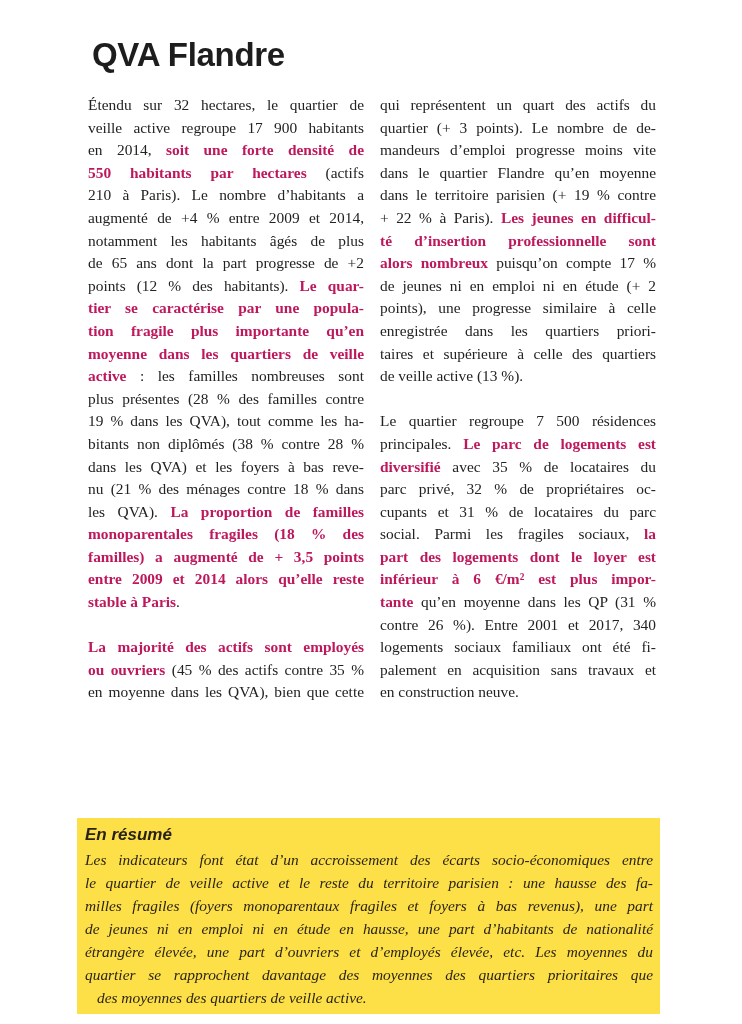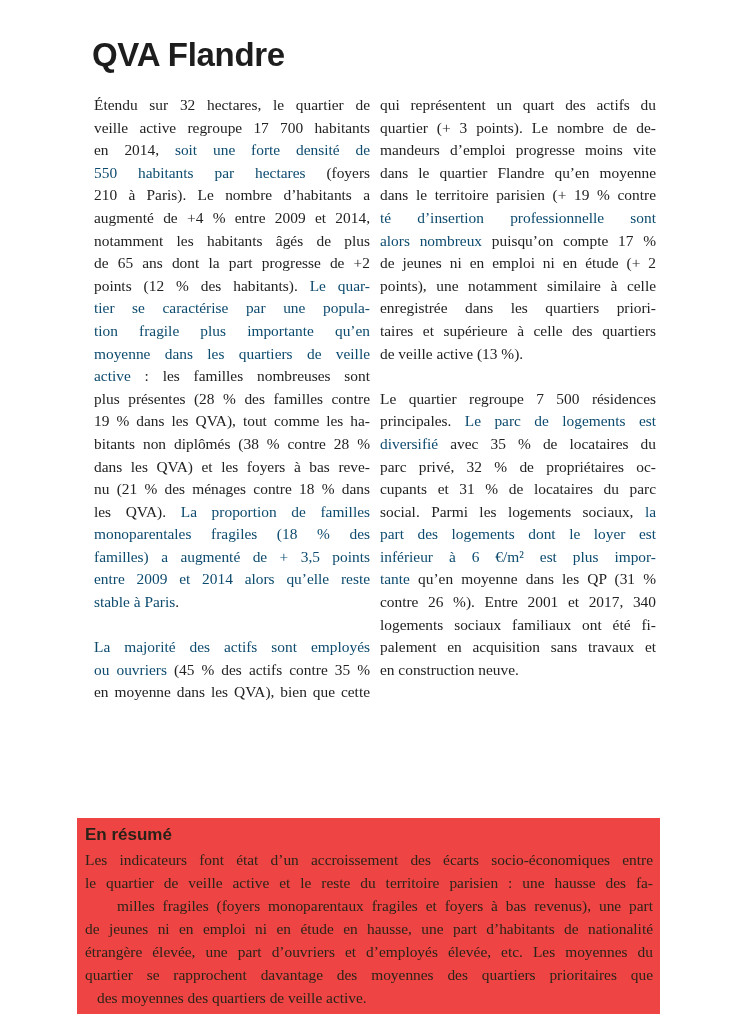--- a/index.html
+++ b/index.html
@@ -7,48 +7,48 @@
   .title {
     position: absolute; left: 76px; top: 20px;
     font-family: "Liberation Sans", sans-serif; font-weight: bold;
     font-size: 33px; letter-spacing: -0.3px; color: #1d1d1d; margin: 16px;
   }
   .col {
     position: absolute; top: 94px; width: 276px;
     font-family: "Liberation Serif", serif; font-size: 15.4px; line-height: 22.6px;
     color: #222;
   }
-  .col.left { left: 94px; }
+  .col.left { left: 88px; }
   .col.right { left: 380px; }
   .line { display: block; white-space: nowrap; text-align: justify; text-align-last: justify; height: 22.6px; }
   .line.last { text-align-last: left; }
   .gap { display: block; height: 22.6px; }
-  b { font-weight: normal; color: #0c4a6e; }
+  b { font-weight: bold; color: #be185d; }
   .summary {
     position: absolute; left: 77px; top: 818px; width: 583px; height: 196px;
     background: #fdd27f; box-sizing: border-box; padding: 6px 7px 0 8px;
   }
   .summary-title {
     font-family: "Liberation Sans", sans-serif; font-weight: bold; font-size: 17px;
     color: #2a2218; margin: 0 0 2px 0; line-height: 22px;
   }
   .summary-body {
     font-family: "Liberation Serif", serif; font-size: 15.4px; line-height: 23px; color: #2b2418;
   }
 </style>
 </head>
 <body>
 
 <h1 class="title">QVA Flandre</h1>
 
 <div class="col left">
     <span class="line"><span>Étendu sur 32 hectares, le quartier de</span></span>
-    <span class="line"><span>veille active regroupe 17 700 habitants</span></span>
+    <span class="line"><span>veille active regroupe 17 900 habitants</span></span>
     <span class="line"><span>en 2014, </span><b>soit une forte densité de</b></span>
-    <span class="line"><b>550 habitants par hectares</b><span> (foyers</span></span>
+    <span class="line"><b>550 habitants par hectares</b><span> (actifs</span></span>
     <span class="line"><span>210 à Paris). Le nombre d’habitants a</span></span>
     <span class="line"><span>augmenté de +4 % entre 2009 et 2014,</span></span>
     <span class="line"><span>notamment les habitants âgés de plus</span></span>
     <span class="line"><span>de 65 ans dont la part progresse de +2</span></span>
     <span class="line"><span>points (12 % des habitants). </span><b>Le quar-</b></span>
     <span class="line"><b>tier se caractérise par une popula-</b></span>
     <span class="line"><b>tion fragile plus importante qu’en</b></span>
     <span class="line"><b>moyenne dans les quartiers de veille</b></span>
     <span class="line"><b>active</b><span> : les familles nombreuses sont</span></span>
     <span class="line"><span>plus présentes (28 % des familles contre</span></span>
@@ -65,47 +65,48 @@
     <span class="line"><b>La majorité des actifs sont employés</b></span>
     <span class="line"><b>ou ouvriers</b><span> (45 % des actifs contre 35 %</span></span>
     <span class="line"><span>en moyenne dans les QVA), bien que cette</span></span>
   </div>
 <div class="col right">
     <span class="line"><span>qui représentent un quart des actifs du</span></span>
     <span class="line"><span>quartier (+ 3 points). Le nombre de de-</span></span>
     <span class="line"><span>mandeurs d’emploi progresse moins vite</span></span>
     <span class="line"><span>dans le quartier Flandre qu’en moyenne</span></span>
     <span class="line"><span>dans le territoire parisien (+ 19 % contre</span></span>
+    <span class="line"><span>+ 22 % à Paris). </span><b>Les jeunes en difficul-</b></span>
     <span class="line"><b>té d’insertion professionnelle sont</b></span>
     <span class="line"><b>alors nombreux</b><span> puisqu’on compte 17 %</span></span>
     <span class="line"><span>de jeunes ni en emploi ni en étude (+ 2</span></span>
-    <span class="line"><span>points), une notamment similaire à celle</span></span>
+    <span class="line"><span>points), une progresse similaire à celle</span></span>
     <span class="line"><span>enregistrée dans les quartiers priori-</span></span>
     <span class="line"><span>taires et supérieure à celle des quartiers</span></span>
     <span class="line last"><span>de veille active (13 %).</span></span>
     <span class="gap"></span>
     <span class="line"><span>Le quartier regroupe 7 500 résidences</span></span>
     <span class="line"><span>principales. </span><b>Le parc de logements est</b></span>
     <span class="line"><b>diversifié</b><span> avec 35 % de locataires du</span></span>
     <span class="line"><span>parc privé, 32 % de propriétaires oc-</span></span>
     <span class="line"><span>cupants et 31 % de locataires du parc</span></span>
-    <span class="line"><span>social. Parmi les logements sociaux, </span><b>la</b></span>
+    <span class="line"><span>social. Parmi les fragiles sociaux, </span><b>la</b></span>
     <span class="line"><b>part des logements dont le loyer est</b></span>
     <span class="line"><b>inférieur à 6 €/m² est plus impor-</b></span>
     <span class="line"><b>tante</b><span> qu’en moyenne dans les QP (31 %</span></span>
     <span class="line"><span>contre 26 %). Entre 2001 et 2017, 340</span></span>
     <span class="line"><span>logements sociaux familiaux ont été fi-</span></span>
     <span class="line"><span>palement en acquisition sans travaux et</span></span>
     <span class="line last"><span>en construction neuve.</span></span>
   </div>
 
-<div class="summary" style="background: #ef4444;">
+<div class="summary" style="background: #fde047; font-style: italic;">
   <div class="summary-title">En résumé</div>
   <div class="summary-body" id="summary-body">
       <span class="line" style="height: 23px;">Les indicateurs font état d’un accroissement des écarts socio-économiques entre</span>
       <span class="line" style="height: 23px;">le quartier de veille active et le reste du territoire parisien : une hausse des fa-</span>
-      <span class="line" style="height: 23px; margin-left: 32px;">milles fragiles (foyers monoparentaux fragiles et foyers à bas revenus), une part</span>
+      <span class="line" style="height: 23px;">milles fragiles (foyers monoparentaux fragiles et foyers à bas revenus), une part</span>
       <span class="line" style="height: 23px;">de jeunes ni en emploi ni en étude en hausse, une part d’habitants de nationalité</span>
       <span class="line" style="height: 23px;">étrangère élevée, une part d’ouvriers et d’employés élevée, etc. Les moyennes du</span>
       <span class="line" style="height: 23px;">quartier se rapprochent davantage des moyennes des quartiers prioritaires que</span>
       <span class="line last" style="height: 23px; margin-left: 12px;">des moyennes des quartiers de veille active.</span>
     </div>
 </div>
 
 </body></html>

